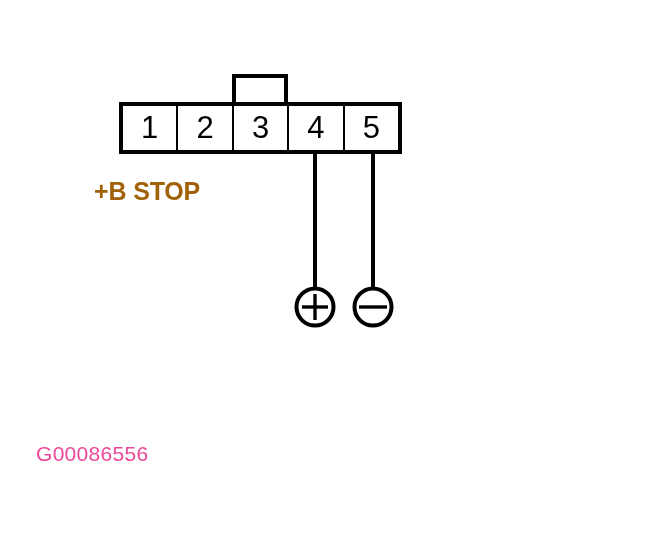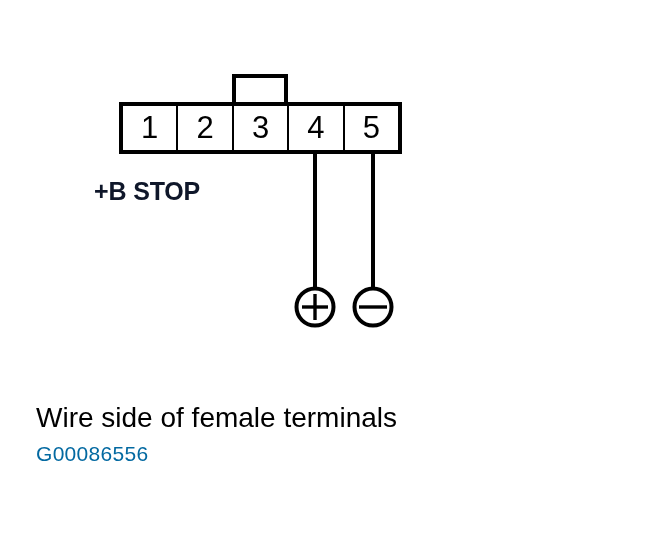--- a/index.html
+++ b/index.html
@@ -105,21 +105,21 @@
 
   
   .callout {
     position: absolute;
     font-family: "Liberation Sans", sans-serif;
     font-weight: 700;
     font-size: 25px;
     line-height: 29px;
     letter-spacing: -0.2px;
     white-space: nowrap;
-    color: #0f172a;
+    color: #a16207;
   }
   .callout-left  { left: 94px;  top: 177px; }
   .callout-right { left: 387px; top: 177px; }
 
   .callout .line { display: block; }
 
   .plus-glyph {
     font-weight: 700;
     letter-spacing: 0px;
   }
@@ -140,21 +140,21 @@
   .figure-id {
     position: absolute;
     left: 36px;
     top: 442px;
     font-family: "Liberation Sans", sans-serif;
     font-weight: 400;
     font-size: 21px;
     line-height: 24px;
     letter-spacing: 0.3px;
     white-space: nowrap;
-    color: #0369a1;
+    color: #ec4899;
   }
 </style>
 </head>
 <body>
 
 <div id="diagram-root">
 
   <div class="connector-wrap">
 
     <div class="lock-tab"></div>
@@ -197,17 +197,16 @@
 
     <div class="callout callout-left">
       <span class="line"><span class="plus-glyph">+</span><span>B STOP</span></span>
     </div>
 
     <div class="callout callout-right">
     </div>
 
   </div>
 
-  <div class="caption">Wire side of female terminals</div>
 
   <div class="figure-id">G00086556</div>
 
 </div>
 
 </body></html>

